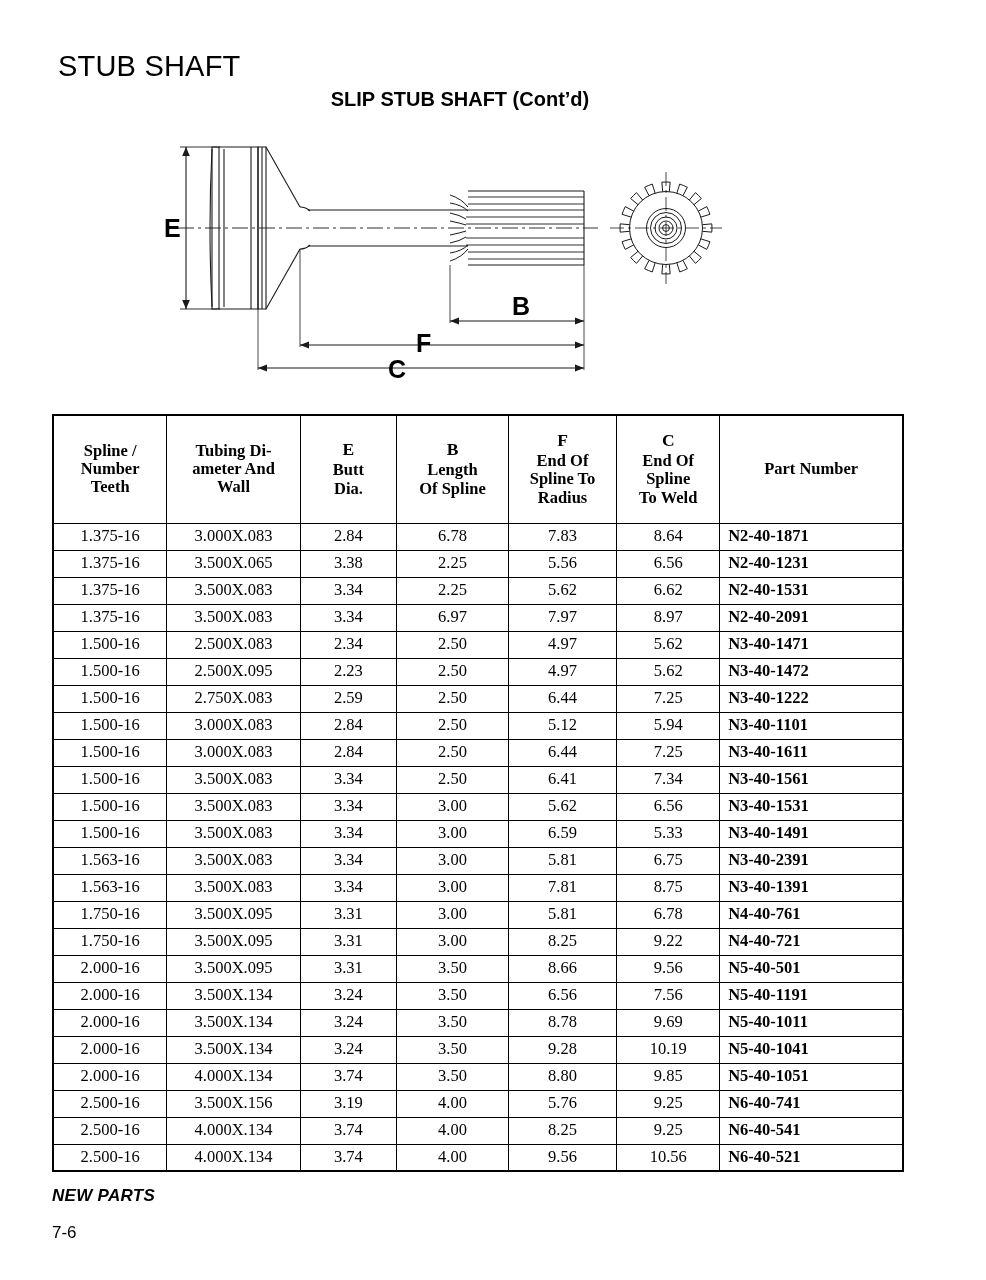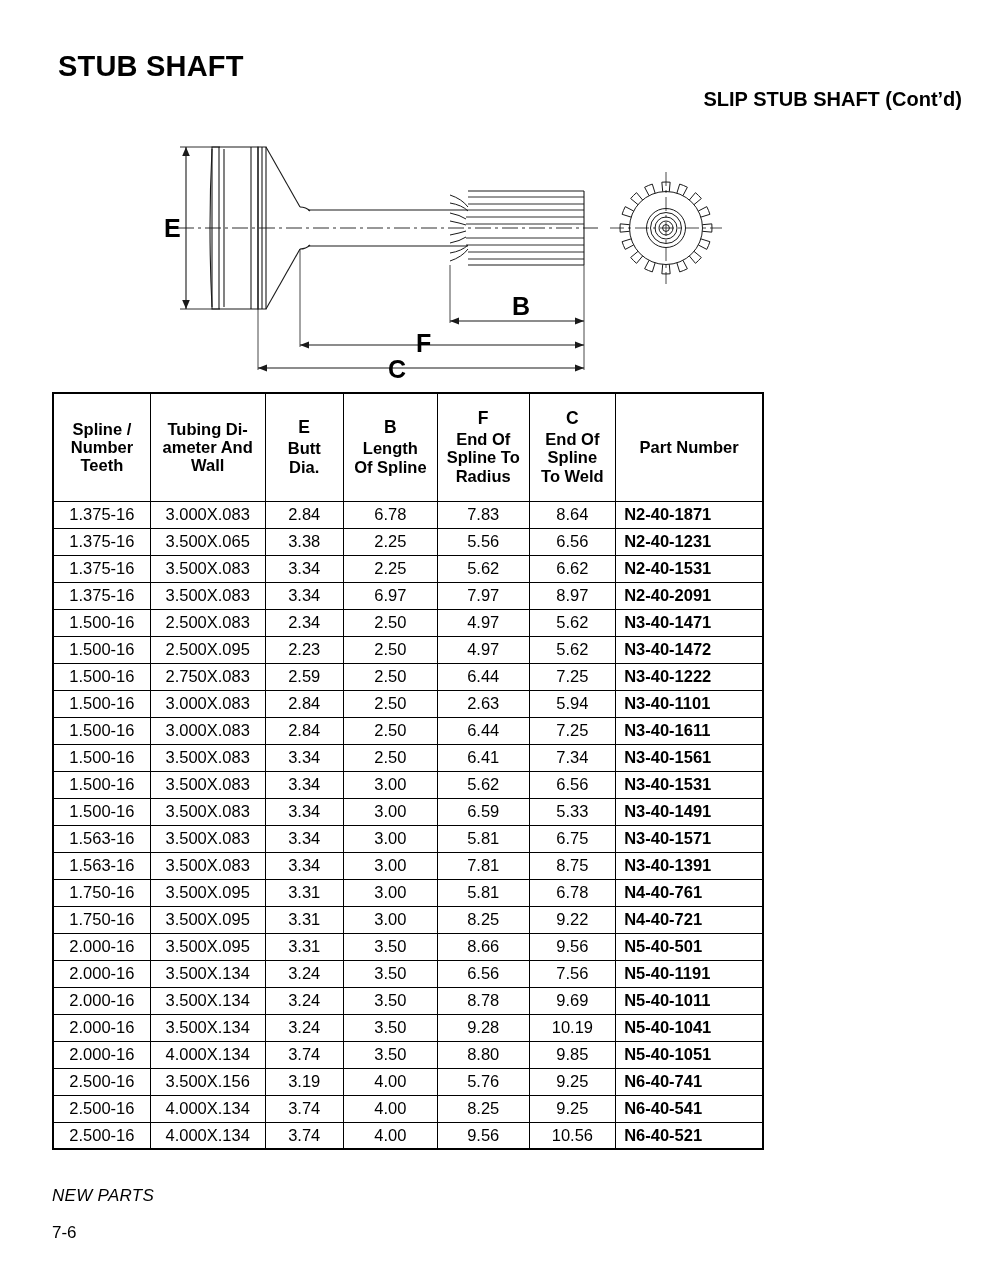--- a/index.html
+++ b/index.html
@@ -16,52 +16,52 @@
     color: #000000;
     overflow: hidden;
   }
 
   
   #page-title {
     position: absolute;
     left: 58px;
     top: 50px;
     font-size: 29px;
-    font-weight: bold;
+    font-weight: normal;
     letter-spacing: 0.2px;
   }
   #section-subtitle {
     position: absolute;
     left: 0;
     top: 88px;
     width: 920px;
-    text-align: right;
+    text-align: center;
     font-size: 20px;
     font-weight: bold;
-    margin-left: 42px;
   }
 
   
   #drawing-figure {
     position: absolute;
     left: 150px;
     top: 125px;
     width: 620px;
     height: 260px;
   }
   #drawing-figure svg { display: block; }
 
   
   #spec-table {
     position: absolute;
     left: 52px;
-    top: 392px;
-    width: 712px;
+    top: 414px;
+    width: 852px;
     border-collapse: collapse;
     font-size: 16.5px;
+    font-family: Liberation Serif, serif;
   }
   #spec-table th,
   #spec-table td {
     border: 1.3px solid #000;
     padding: 0;
     height: 27px;
     line-height: 1.12;
   }
   #spec-table thead th {
     border-width: 1.6px;
@@ -100,21 +100,21 @@
   colgroup .c5 { width: 100px; }
   colgroup .c6 { width: 95px; }
   colgroup .c7 { width: 169px; }
 
   
   #footer-newparts {
     position: absolute;
     left: 52px;
     top: 1186px;
     font-size: 17px;
-    font-weight: normal;
+    font-weight: bold;
     font-style: italic;
     letter-spacing: 0.3px;
   }
   #footer-pagenum {
     position: absolute;
     left: 52px;
     top: 1223px;
     font-size: 17px;
     text-align: center;
   }
@@ -361,21 +361,21 @@
         <td>2.50</td>
         <td>6.44</td>
         <td>7.25</td>
         <td class="partnum">N3-40-1222</td>
       </tr>
       <tr>
         <td>1.500-16</td>
         <td>3.000X.083</td>
         <td>2.84</td>
         <td>2.50</td>
-        <td>2.63</td>
+        <td>5.12</td>
         <td>5.94</td>
         <td class="partnum">N3-40-1101</td>
       </tr>
       <tr>
         <td>1.500-16</td>
         <td>3.000X.083</td>
         <td>2.84</td>
         <td>2.50</td>
         <td>6.44</td>
         <td>7.25</td>
@@ -408,21 +408,21 @@
         <td>5.33</td>
         <td class="partnum">N3-40-1491</td>
       </tr>
       <tr>
         <td>1.563-16</td>
         <td>3.500X.083</td>
         <td>3.34</td>
         <td>3.00</td>
         <td>5.81</td>
         <td>6.75</td>
-        <td class="partnum">N3-40-1571</td>
+        <td class="partnum">N3-40-2391</td>
       </tr>
       <tr>
         <td>1.563-16</td>
         <td>3.500X.083</td>
         <td>3.34</td>
         <td>3.00</td>
         <td>7.81</td>
         <td>8.75</td>
         <td class="partnum">N3-40-1391</td>
       </tr>

